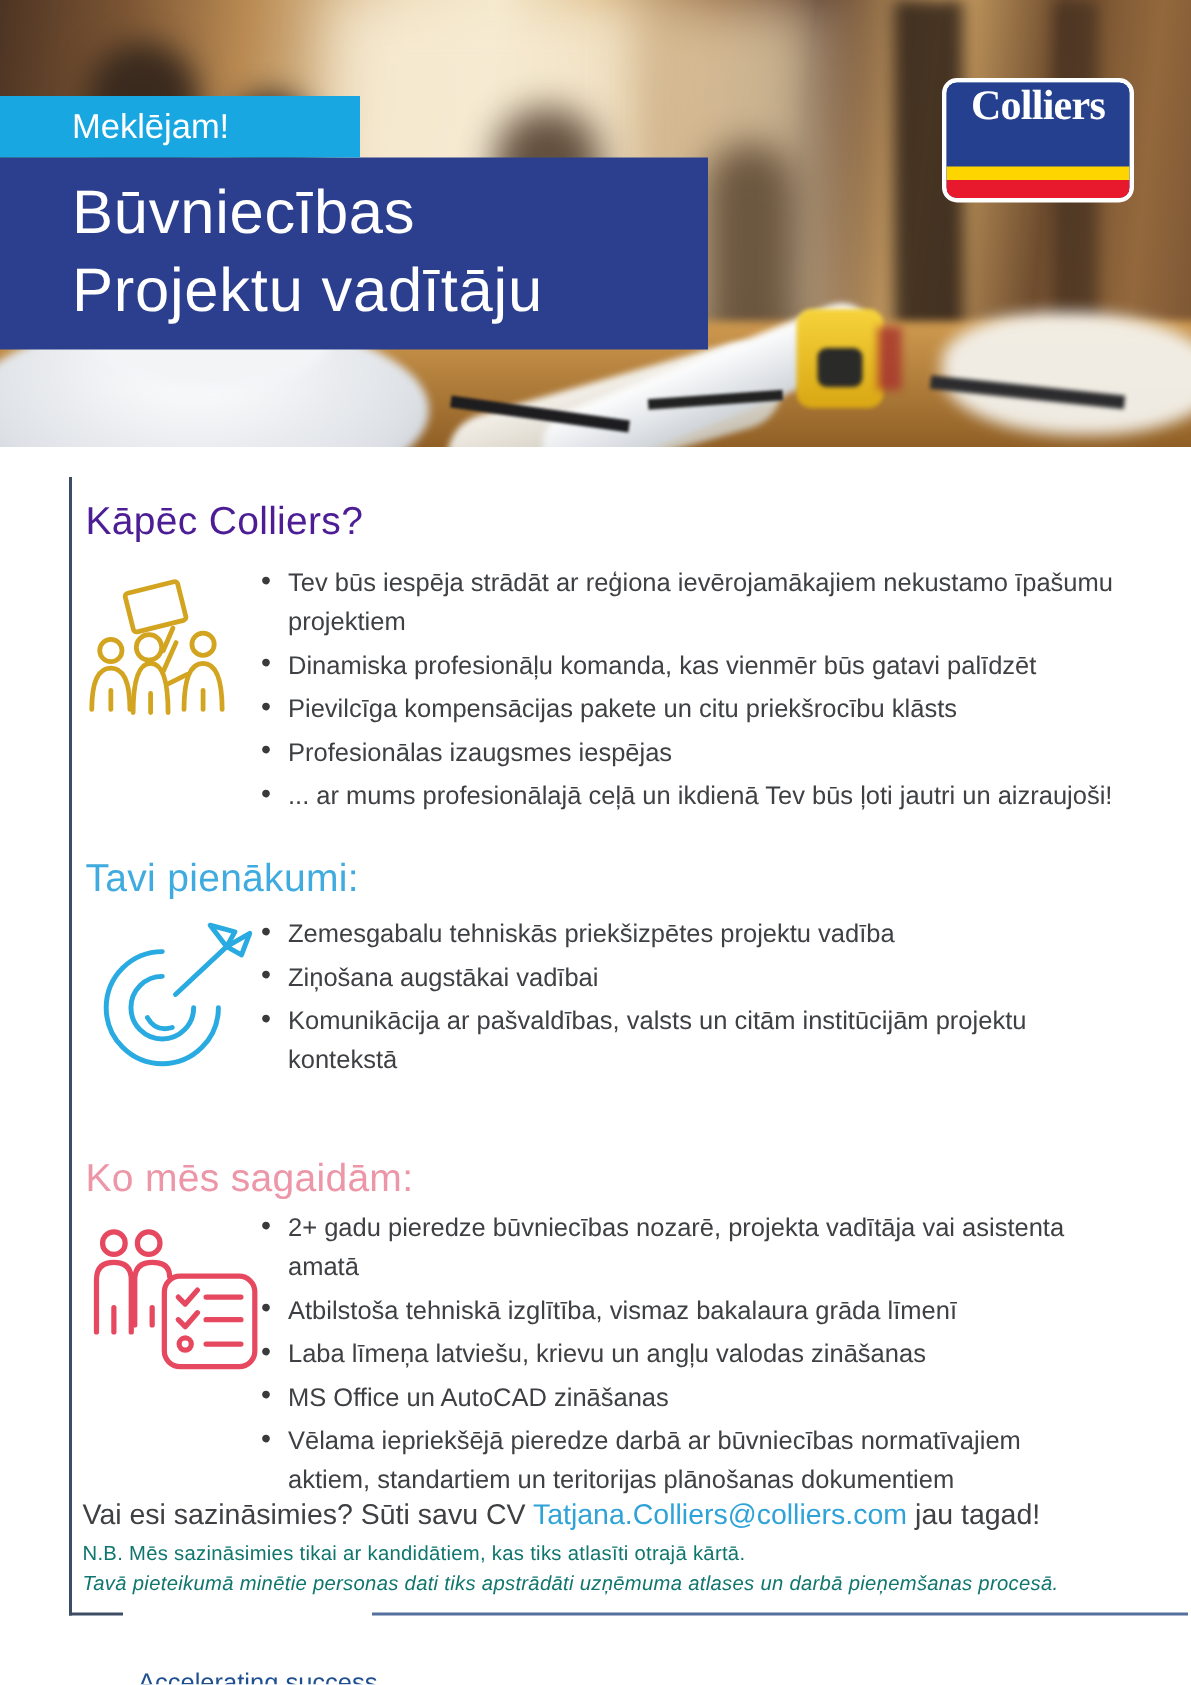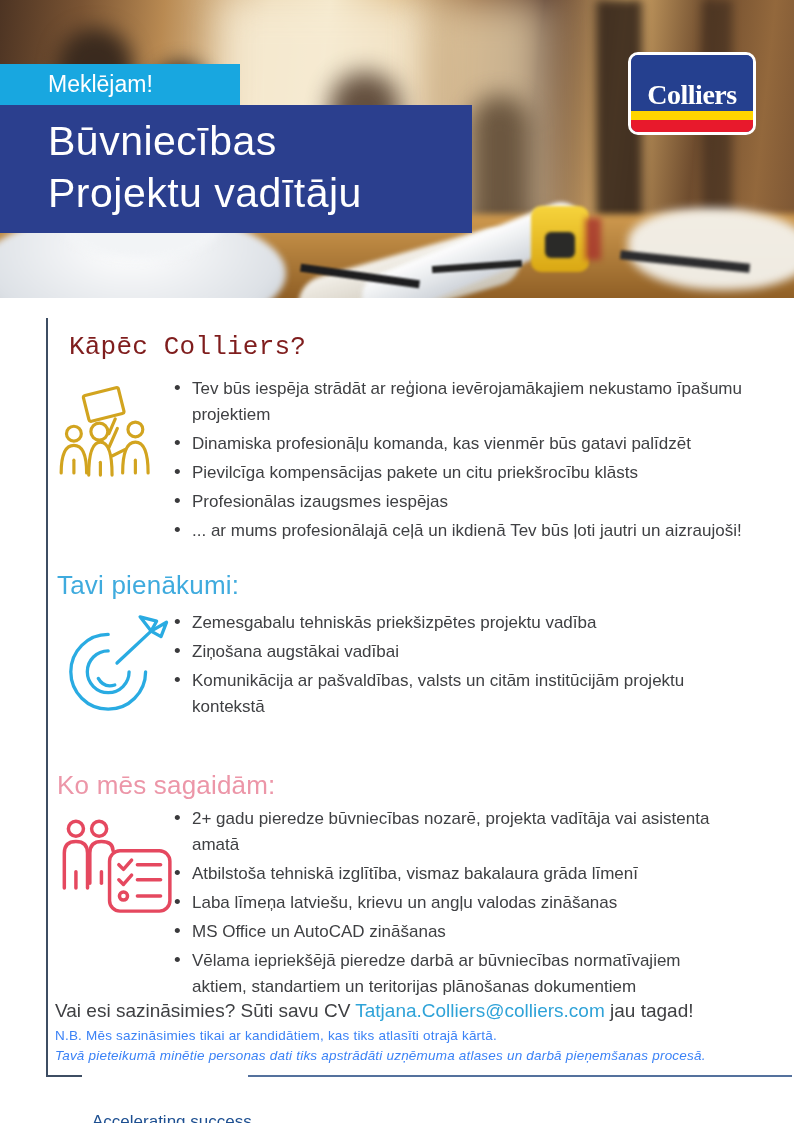--- a/index.html
+++ b/index.html
@@ -34,29 +34,29 @@
   .ph-pen2{left:432px;bottom:28px;width:90px;height:7px;background:#222222;transform:rotate(-4deg);filter:blur(1px);}
   .ph-pen3{left:620px;bottom:32px;width:130px;height:9px;background:#2c2c2e;transform:rotate(6deg);filter:blur(1.5px);}
 
   .badge{position:absolute;left:0;top:64px;width:240px;height:41px;background:#18a7e0;
     color:#ffffff;font-size:23px;font-weight:400;line-height:41px;padding-left:48px;box-sizing:border-box;z-index:5;}
   .titlebox{position:absolute;left:0;top:105px;width:472px;height:128px;background:#2b3f8e;
     color:#ffffff;z-index:4;padding:10px 0 0 48px;box-sizing:border-box;}
   .titlebox .tl{font-size:41px;line-height:52px;font-weight:300;letter-spacing:.5px;}
   .logo{position:absolute;left:628px;top:52px;width:122px;height:77px;z-index:6;
     border:3px solid #ffffff;border-radius:10px;overflow:hidden;display:flex;flex-direction:column;background:#25408f;}
-  .logo-blue{flex:1;display:flex;align-items:flex-end;justify-content:center;background:#25408f;}
+  .logo-blue{flex:1;display:flex;align-items:flex-start;justify-content:center;background:#25408f;}
   .logo-blue span{font-family:"Liberation Serif","DejaVu Serif",serif;font-weight:700;font-size:28px;color:#ffffff;letter-spacing:-.5px;}
   .logo-yellow{height:9px;background:#ffd500;}
   .logo-red{height:12px;background:#e8192c;}
 
   
   .vline{position:absolute;left:46px;top:318px;width:2px;height:759px;background:#3d4d63;}
   h2{position:absolute;margin:0;font-weight:400;font-size:26px;letter-spacing:.2px;}
-  .h-gold{left:69px;top:332px;color:#7f1d1d;font-family:Liberation Mono, monospace;}
+  .h-gold{left:57px;top:332px;color:#4c1d95;}
   .h-cyan{left:57px;top:570px;color:#3fabde;}
   .h-pink{left:57px;top:770px;color:#ec96a8;}
 
   ul.bullets{position:absolute;list-style:none;margin:0;padding:0;font-size:17px;line-height:26px;color:#3f4043;}
   ul.bullets li{position:relative;padding-left:20px;margin-bottom:3px;}
   ul.bullets li::before{content:"•";position:absolute;left:2px;top:-1px;color:#3a3a3c;font-size:19px;}
   .ul1{left:172px;top:376px;width:575px;}
   .ul2{left:172px;top:610px;width:585px;}
   .ul3{left:172px;top:806px;width:560px;}
 
@@ -66,21 +66,21 @@
   .icon3{left:56px;top:816px;}
   .icon svg{display:block;}
   .icon path,.icon rect,.icon circle{fill:none;stroke-linecap:round;stroke-linejoin:round;}
   .icon1 *{stroke:#d2a41f;stroke-width:3;}
   .icon2 *{stroke:#29abe2;stroke-width:3;}
   .icon3 *{stroke:#e5485f;stroke-width:3;}
 
   
   .cta{position:absolute;left:55px;top:1000px;font-size:19px;color:#3f4043;}
   .cta a{color:#2fa3d8;text-decoration:none;}
-  .note{position:absolute;left:55px;font-size:13.5px;color:#3b82f6;letter-spacing:.2px;}
+  .note{position:absolute;left:55px;font-size:13.5px;color:#0f766e;letter-spacing:.2px;}
   .note1{top:1028px;}
   .note2{top:1048px;font-style:italic;}
   .corner{position:absolute;left:46px;top:1075px;width:36px;height:2px;background:#3d4d63;}
   .tagline{position:absolute;left:92px;top:1064px;font-size:17px;font-weight:400;color:#1d4f91;margin-top:48px;}
   .longline{position:absolute;left:248px;top:1075px;width:544px;height:2px;background:#54719d;}
 </style>
 </head>
 <body>
 
 <div class="page">

